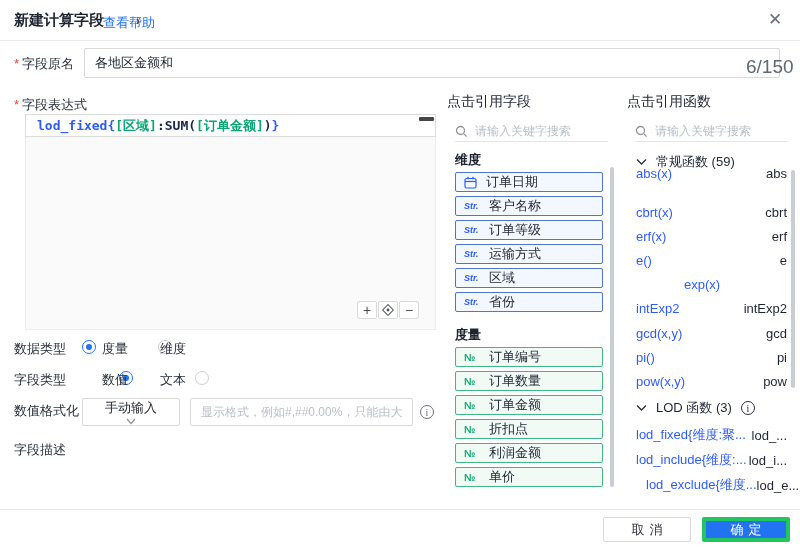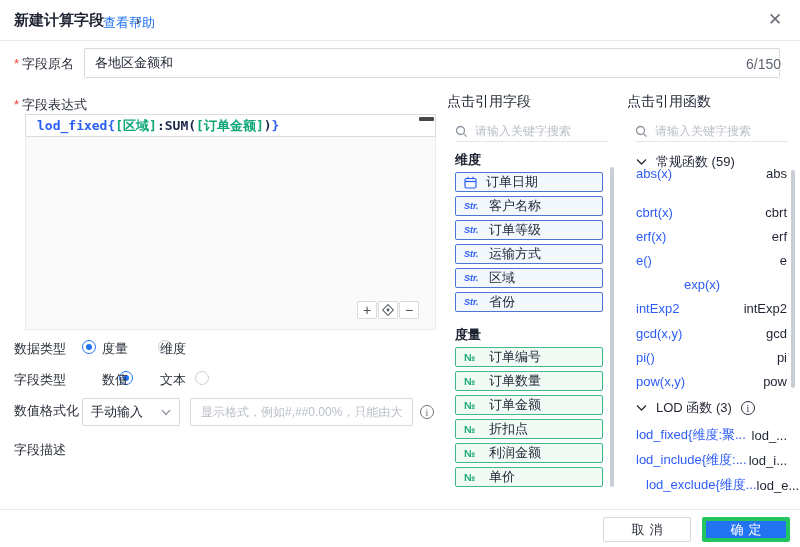--- a/index.html
+++ b/index.html
@@ -14,21 +14,21 @@
   .help-arrow { font-size:12px; color:#40454f; font-weight:600; }
   .close-x { font-size:17px; color:#6b7078; cursor:pointer; line-height:1; }
   .hdr-border { height:1px; background:#e8e9ec; }
 
   .lbl { font-size:13px; color:#2a2f3a; }
   .star { color:#f2413a; margin-right:3px; }
 
   .tinput { border:1px solid #d9d9d9; border-radius:2px; background:#fff; font-size:13px;
             color:#1f2433; font-family:inherit; outline:none; padding:0 10px; }
   .tinput::placeholder, .ta::placeholder, .search-in::placeholder { color:#b9bec8; }
-  .counter { font-size:14px; color:#5f6672; }
+  .counter { font-size:19px; color:#5f6672; }
 
   
   .editor { background:#fafafa; border:1px solid #ececec; }
   .code-line { background:#fff; border:1px solid #dcdcdc; display:flex; align-items:center;
                font-family:"DejaVu Sans Mono","Liberation Mono",monospace; font-size:13px; font-weight:bold; }
   .seg-blue { color:#2b5df5; } .seg-green { color:#0ea678; } .seg-dark { color:#1b2547; }
   .ed-thumb { background:#474747; border-radius:1px; }
   .ed-btn { width:20px; height:18px; background:#fff; border:1px solid #d9d9d9; border-radius:2px;
             display:flex; align-items:center; justify-content:center; color:#4a4f58; font-size:14px; cursor:pointer; }
 
@@ -130,21 +130,21 @@
 
   
   <span class="abs lbl" style="left:14px; top:371px;">字段类型</span>
   <span class="abs radio on" style="left:82px; top:371px;"></span>
   <span class="abs radio-lbl" style="left:102px; top:371px;">数值</span>
   <span class="abs radio off" style="left:140px; top:371px;"></span>
   <span class="abs radio-lbl" style="left:160px; top:371px;">文本</span>
 
   
   <span class="abs lbl" style="left:14px; top:402px;">数值格式化</span>
-  <div class="abs select-box" style="left:82px; top:398px; width:98px; height:28px;">
+  <div class="abs select-box" style="left:82px; top:398px; width:98px; height:28px;flex-direction:column;">
     <span>手动输入</span>
     <svg width="10" height="7" viewBox="0 0 10 7">
       <polyline points="1,1 5,5.5 9,1" fill="none" stroke="#8f959e" stroke-width="1.2"></polyline>
     </svg>
   </div>
   <input class="abs tinput" style="left: 190px; top: 398px; width: 223px; height: 28px; font-size: 12px;" placeholder="显示格式，例如#,##0.00%，只能由大小写字...">
   <div class="abs info-ic" style="left:420px; top:405px;">i</div>
 
   
   <span class="abs lbl" style="left:14px; top:441px;">字段描述</span>

